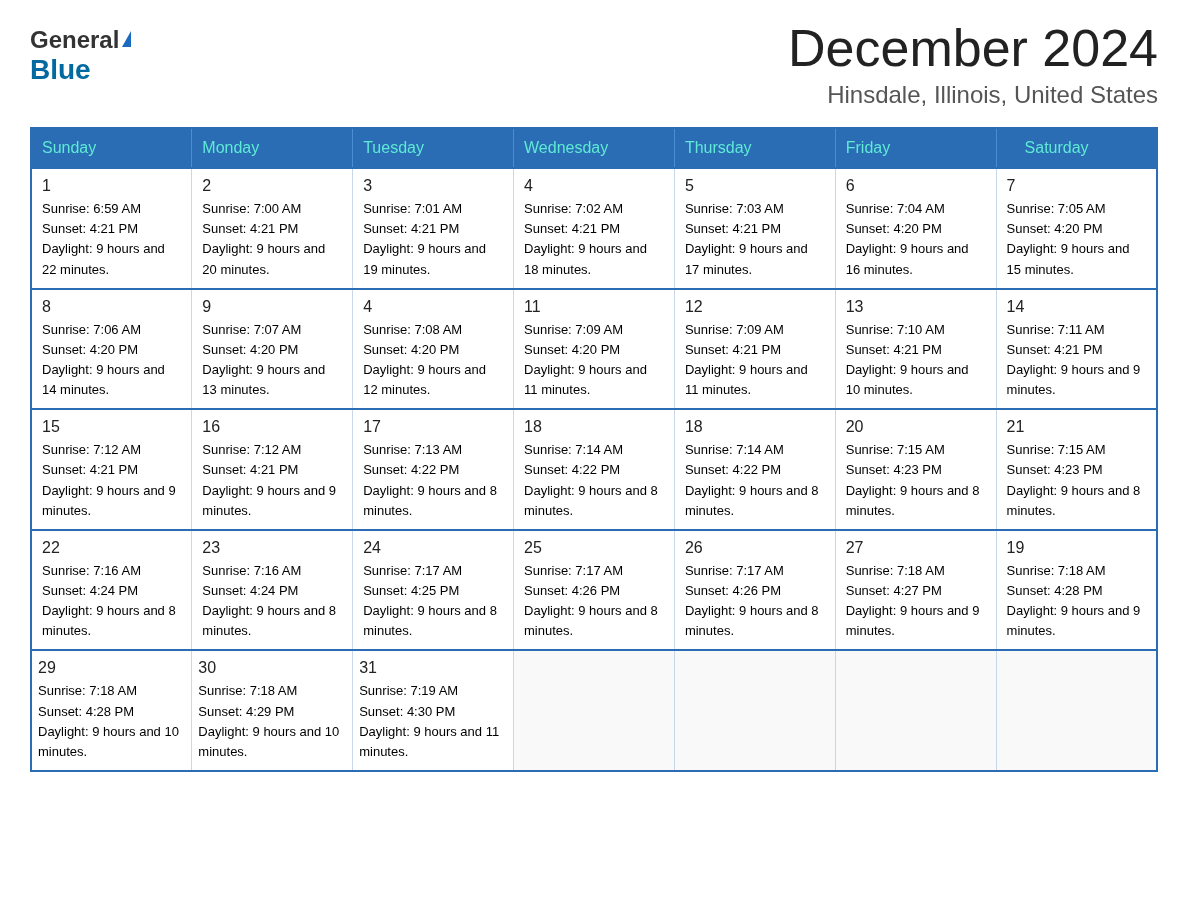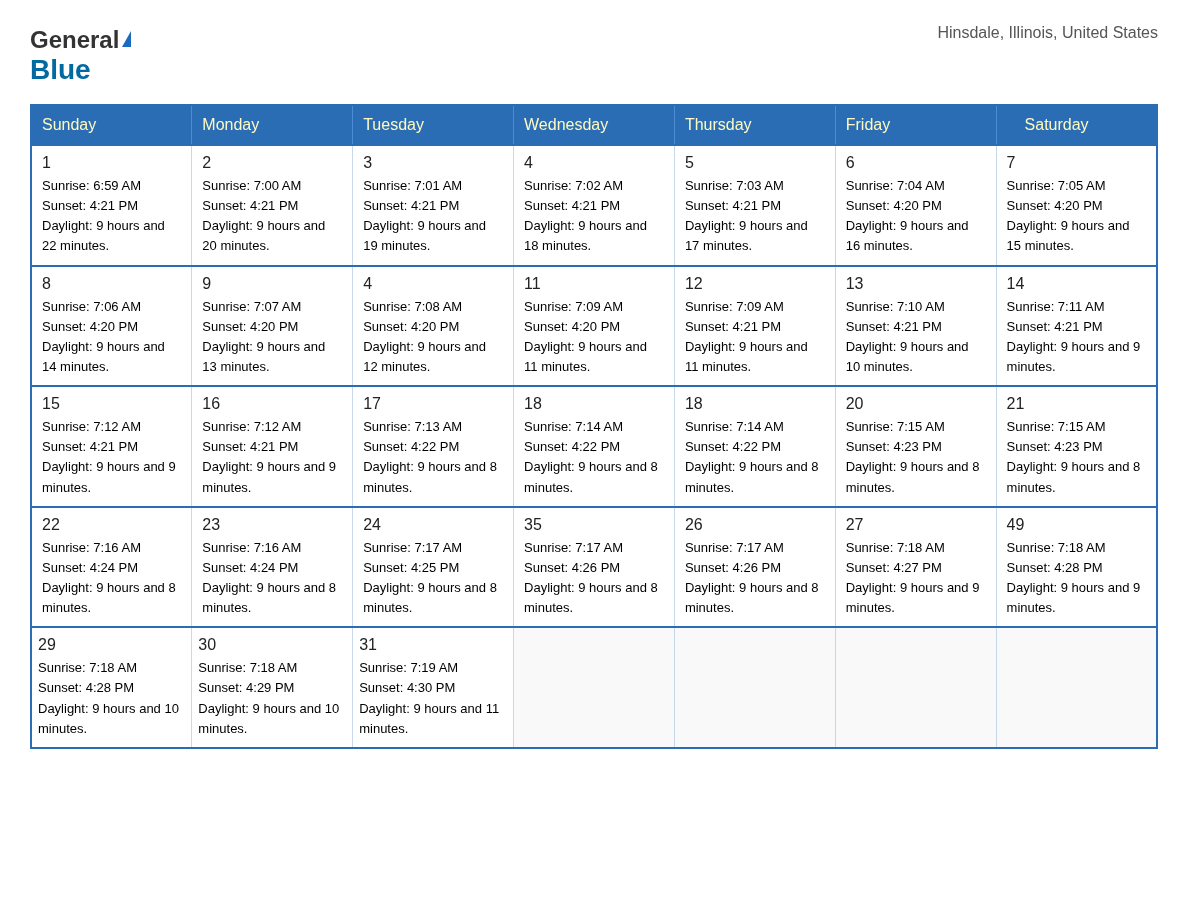--- a/index.html
+++ b/index.html
@@ -30,34 +30,34 @@
     .title-section {
       text-align: right;
     }
     .month-title {
       font-size: 52px;
       font-weight: normal;
       color: #222;
       line-height: 1.1;
     }
     .location {
-      font-size: 16px;
+      font-size: 24px;
       color: #555;
       margin-top: 4px;
     }
     table {
       width: 100%;
       border-collapse: collapse;
       border: 2px solid #2a6db5;
     }
     thead tr {
       background-color: #2a6db5;
     }
     thead th {
-      color: #fef9c3;
+      color: #5eead4;
       font-size: 16px;
       font-weight: normal;
       padding: 10px 10px;
       text-align: left;
       border-right: 1px solid #4a8dd5;
     }
     thead th:last-child {
       border-right: none;
       padding-left: 28px;
     }
@@ -104,20 +104,21 @@
   <div class="logo">
     <div class="logo-line1">
       <span style="font-size:24px;font-weight:bold;color:#333;">General</span>
       <span style="display:inline-block;width:0;height:0;border-left:9px solid transparent;border-right:0px solid transparent;border-bottom:16px solid #1a6bbf;margin-left:3px;margin-bottom:2px;"></span>
     </div>
     <div>
       <span style="font-size:28px;font-weight:bold;color:#0369a1;">Blue</span>
     </div>
   </div>
   <div class="title-section">
+    <div class="month-title">December 2024</div>
     <div class="location">Hinsdale, Illinois, United States</div>
   </div>
 </div>
 
 <table>
   <thead>
     <tr>
       <th>Sunday</th>
       <th>Monday</th>
       <th>Tuesday</th>
@@ -321,21 +322,21 @@
       </td>
         <td>
         <span class="day-num">24</span>
         <div class="day-info">
           Sunrise: 7:17 AM<br>
           Sunset: 4:25 PM<br>
           Daylight: 9 hours and 8 minutes.
         </div>
       </td>
         <td>
-        <span class="day-num">35</span>
+        <span class="day-num">25</span>
         <div class="day-info">
           Sunrise: 7:17 AM<br>
           Sunset: 4:26 PM<br>
           Daylight: 9 hours and 8 minutes.
         </div>
       </td>
         <td>
         <span class="day-num">26</span>
         <div class="day-info">
           Sunrise: 7:17 AM<br>
@@ -345,21 +346,21 @@
       </td>
         <td>
         <span class="day-num">27</span>
         <div class="day-info">
           Sunrise: 7:18 AM<br>
           Sunset: 4:27 PM<br>
           Daylight: 9 hours and 9 minutes.
         </div>
       </td>
         <td>
-        <span class="day-num">49</span>
+        <span class="day-num">19</span>
         <div class="day-info">
           Sunrise: 7:18 AM<br>
           Sunset: 4:28 PM<br>
           Daylight: 9 hours and 9 minutes.
         </div>
       </td>
       </tr>
       <tr>
         <td>
         <span class="day-num">29</span>

